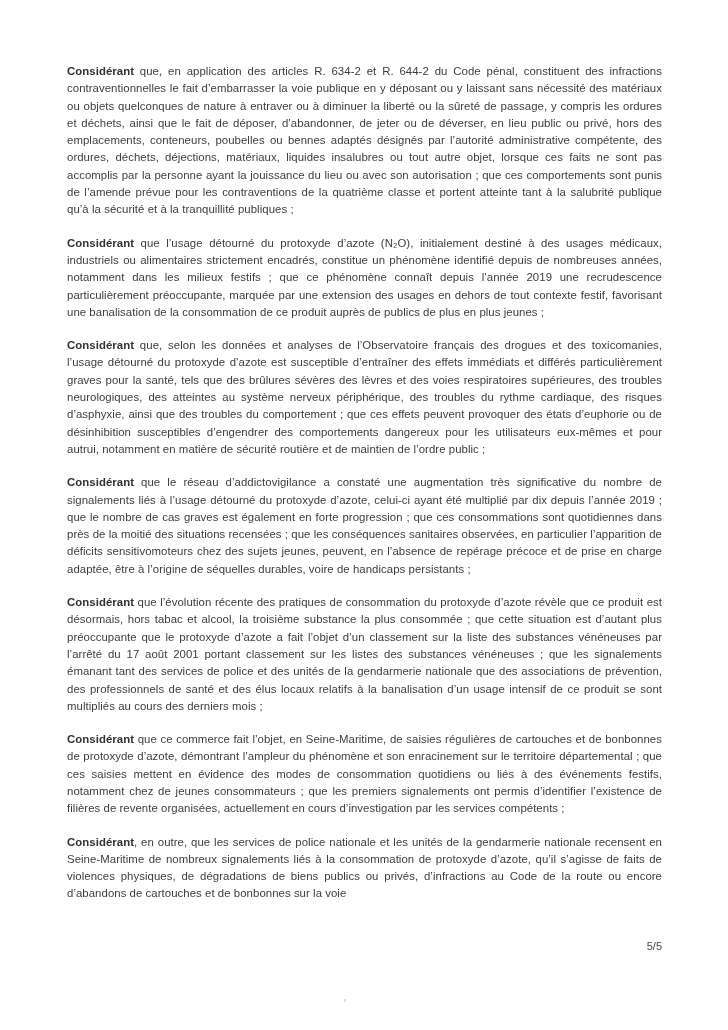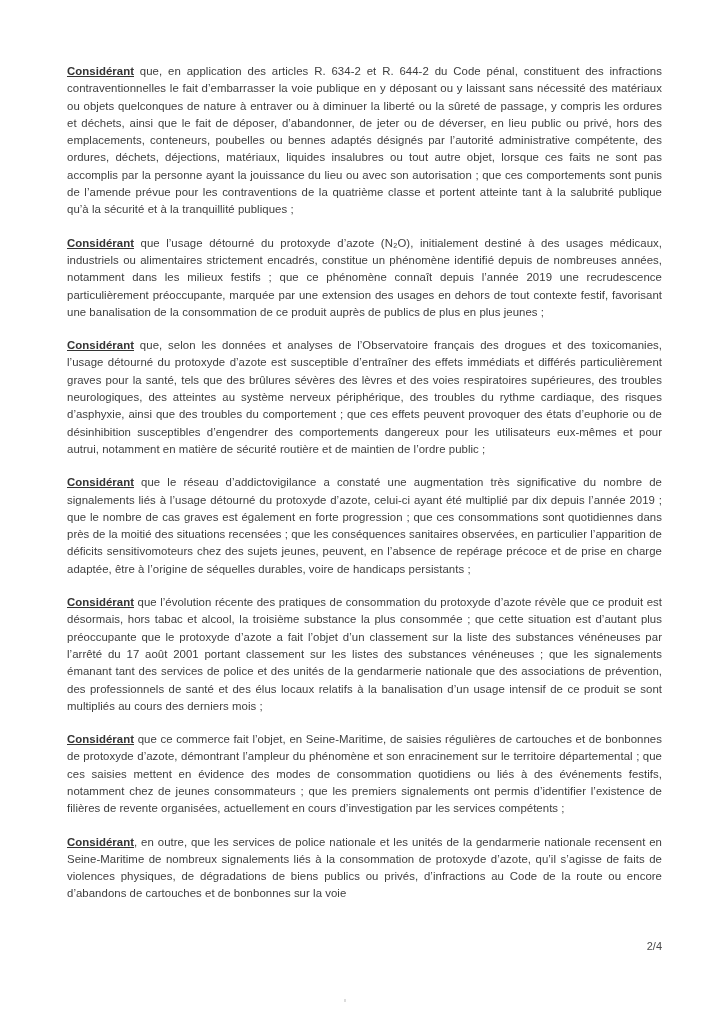--- a/index.html
+++ b/index.html
@@ -23,21 +23,20 @@
     font-size: 11.4px;
     line-height: 17.3px;
     text-align: justify;
     color: #3d3d3d;
     margin-bottom: 16px;
     letter-spacing: 0.05px;
   }
   .para strong {
     font-weight: 700;
     color: #333333;
-    text-decoration: underline;
   }
   .page-number {
     position: absolute;
     top: 940px;
     right: 66px;
     font-size: 11px;
     color: #4a4a4a;
   }
   .scan-dot {
     position: absolute;
@@ -63,15 +62,15 @@
     <p class="para"><strong>Considérant</strong><span> que le réseau d’addictovigilance a constaté une augmentation très significative du nombre de signalements liés à l’usage détourné du protoxyde d’azote, celui-ci ayant été multiplié par dix depuis l’année 2019 ; que le nombre de cas graves est également en forte progression ; que ces consommations sont quotidiennes dans près de la moitié des situations recensées ; que les conséquences sanitaires observées, en particulier l’apparition de déficits sensitivomoteurs chez des sujets jeunes, peuvent, en l’absence de repérage précoce et de prise en charge adaptée, être à l’origine de séquelles durables, voire de handicaps persistants ;</span></p>
 
     <p class="para"><strong>Considérant</strong><span> que l’évolution récente des pratiques de consommation du protoxyde d’azote révèle que ce produit est désormais, hors tabac et alcool, la troisième substance la plus consommée ; que cette situation est d’autant plus préoccupante que le protoxyde d’azote a fait l’objet d’un classement sur la liste des substances vénéneuses par l’arrêté du 17 août 2001 portant classement sur les listes des substances vénéneuses ; que les signalements émanant tant des services de police et des unités de la gendarmerie nationale que des associations de prévention, des professionnels de santé et des élus locaux relatifs à la banalisation d’un usage intensif de ce produit se sont multipliés au cours des derniers mois ;</span></p>
 
     <p class="para"><strong>Considérant</strong><span> que ce commerce fait l’objet, en Seine-Maritime, de saisies régulières de cartouches et de bonbonnes de protoxyde d’azote, démontrant l’ampleur du phénomène et son enracinement sur le territoire départemental ; que ces saisies mettent en évidence des modes de consommation quotidiens ou liés à des événements festifs, notamment chez de jeunes consommateurs ; que les premiers signalements ont permis d’identifier l’existence de filières de revente organisées, actuellement en cours d’investigation par les services compétents ;</span></p>
 
     <p class="para"><strong>Considérant</strong><span>, en outre, que les services de police nationale et les unités de la gendarmerie nationale recensent en Seine-Maritime de nombreux signalements liés à la consommation de protoxyde d’azote, qu’il s’agisse de faits de violences physiques, de dégradations de biens publics ou privés, d’infractions au Code de la route ou encore d’abandons de cartouches et de bonbonnes sur la voie</span></p>
 
   </div>
 
-  <div class="page-number">2/4</div>
+  <div class="page-number">5/5</div>
   <div class="scan-dot"></div>
 </div>
 
 </body></html>

